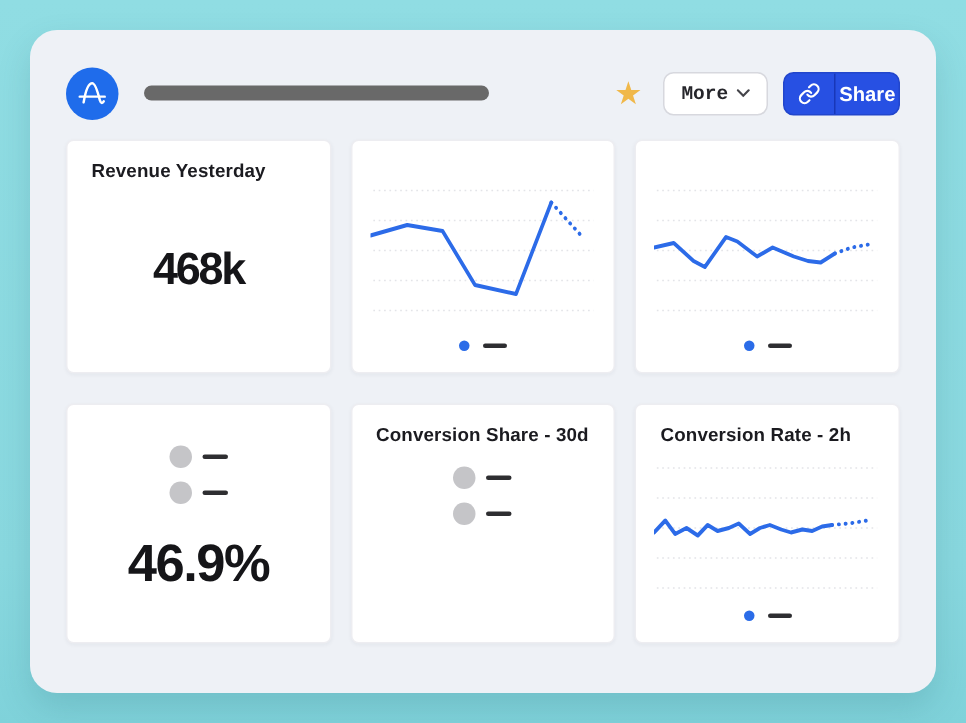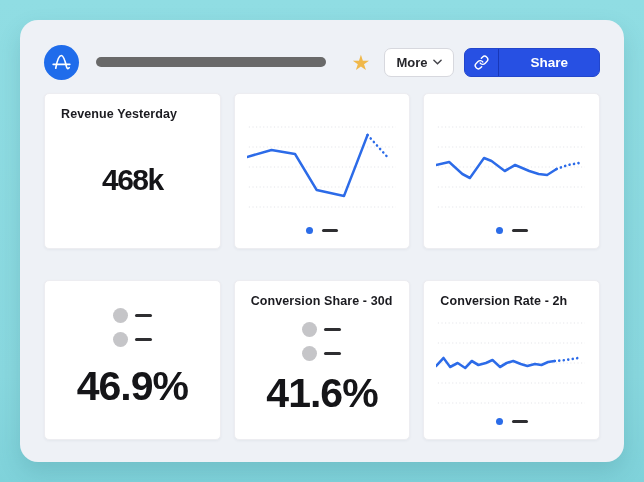--- a/index.html
+++ b/index.html
@@ -19,56 +19,56 @@
   .hdr{ display:flex; align-items:center; height:56px; }
   .logo{ width:35px; height:35px; border-radius:50%; background:#1f6ceb;
          display:flex; align-items:center; justify-content:center; flex:none; }
   .titlebar{ width:230px; height:10px; border-radius:5px; background:#696969; margin-left:17px; }
   .hdr-right{ margin-left:auto; display:flex; align-items:center; gap:10px; }
   .star{ font-size:21px; line-height:1; color:#f0b84a; margin-right:4px; cursor:pointer; }
   .btn-more{
     display:flex; align-items:center; gap:6px; background:#fff;
     border:1px solid #d7d8de; border-radius:7px; height:29px; padding:0 11px;
     font-size:13px; font-weight:600; color:#26262b; cursor:pointer;
-    font-family:Liberation Sans, sans-serif;
+    font-family:Liberation Mono, monospace;
   }
   .btn-share{
     display:flex; align-items:stretch; background:#2750e3; border-radius:7px;
     overflow:hidden; height:29px; cursor:pointer; border:1px solid #2246cc;
   }
   .share-link{ display:flex; align-items:center; padding:0 9px;
     border-right:1px solid rgba(12,34,150,.55); }
-  .share-label{ display:flex; align-items:center; padding:0 31px;
+  .share-label{ display:flex; align-items:center; padding:0 2px;
     color:#fff; font-size:13.5px; font-weight:600; }
   
   .grid{
     margin-top:3px;
     display:grid; grid-template-columns:repeat(3,1fr);
-    grid-template-rows:156px 160px; gap:31px 13px;
+    grid-template-rows:156px 160px; gap:20px 13px;
   }
   .card{
     background:#fff; border-radius:5px; border:1px solid #ededf1;
     box-shadow:0 1px 3px rgba(25,35,60,.05);
     padding:13px 12px 9px 12px; display:flex; flex-direction:column; overflow:hidden;
   }
   .card-title{ font-size:12.5px; font-weight:700; color:#1b1b20; letter-spacing:.1px; padding-left:4px; }
   .metric-big{ flex:1; display:flex; align-items:center; justify-content:center;
     font-size:30px; font-weight:700; color:#151518; letter-spacing:-1.5px; }
   .chart-wrap{ flex:1; display:flex; align-items:center; margin-top:4px; }
   .chart-wrap svg{ width:100%; height:92px; display:block; }
   .legend{ display:flex; align-items:center; justify-content:center; gap:9px; height:16px; margin-bottom:1px; }
   .legend-dot{ width:7px; height:7px; border-radius:50%; background:#2b6ce8; }
   .legend-dash{ width:16px; height:3px; border-radius:2px; background:#2e2e31; }
   .funnel{ display:flex; flex-direction:column; gap:9px; align-items:flex-start;
     margin:14px auto 0 auto; }
   .funnel-row{ display:flex; align-items:center; gap:7px; }
   .funnel-dot{ width:15px; height:15px; border-radius:50%; background:#c5c5c8; }
   .funnel-dash{ width:17px; height:3px; border-radius:2px; background:#2e2e31; }
   .metric-pct{ flex:1; display:flex; align-items:center; justify-content:center;
-    font-size:41px; font-weight:700; color:#151518; letter-spacing:-1px; padding-bottom:4px; }
+    font-size:35px; font-weight:700; color:#151518; letter-spacing:-1px; padding-bottom:4px; }
 </style>
 </head>
 <body>
 
 <div class="panel">
 
   <div class="hdr">
     <div class="logo">
       <svg width="23" height="23" viewBox="0 0 36 36" fill="none" stroke="#fff" stroke-width="2.6" stroke-linecap="round" stroke-linejoin="round">
         <path d="M5 21 H31"></path>
@@ -158,21 +158,20 @@
       <div class="funnel">
         <div class="funnel-row">
           <span class="funnel-dot"></span>
           <span class="funnel-dash"></span>
         </div>
         <div class="funnel-row">
           <span class="funnel-dot"></span>
           <span class="funnel-dash"></span>
         </div>
       </div>
-      <div class="metric-pct">41.6%</div>
     </div>
 
     <div class="card">
       <div class="card-title">Conversion Rate - 2h</div>
       <div class="chart-wrap">
           <svg viewBox="0 0 160 92" preserveAspectRatio="none">
             <line x1="2" x2="158" y1="6" y2="6" stroke="#e3e4e8" stroke-width="1" stroke-dasharray="1.2 2.6"></line>
             <line x1="2" x2="158" y1="26" y2="26" stroke="#e3e4e8" stroke-width="1" stroke-dasharray="1.2 2.6"></line>
             <line x1="2" x2="158" y1="46" y2="46" stroke="#e3e4e8" stroke-width="1" stroke-dasharray="1.2 2.6"></line>
             <line x1="2" x2="158" y1="66" y2="66" stroke="#e3e4e8" stroke-width="1" stroke-dasharray="1.2 2.6"></line>

